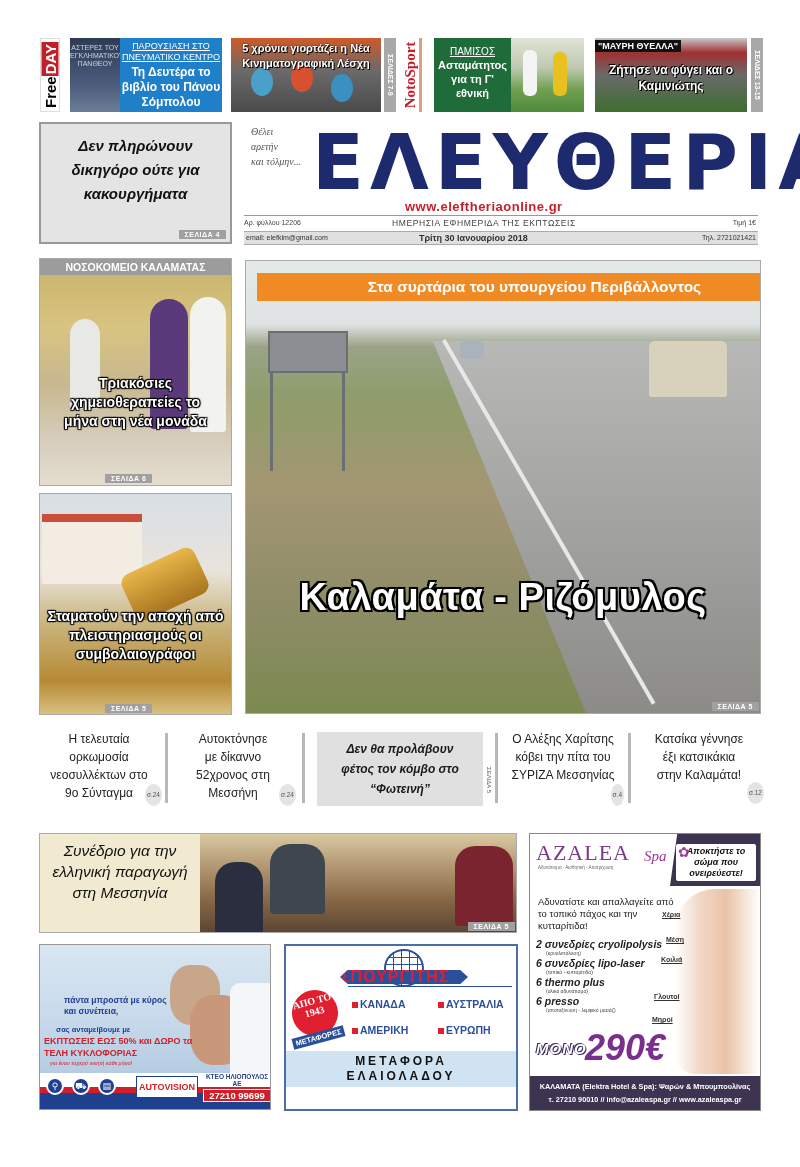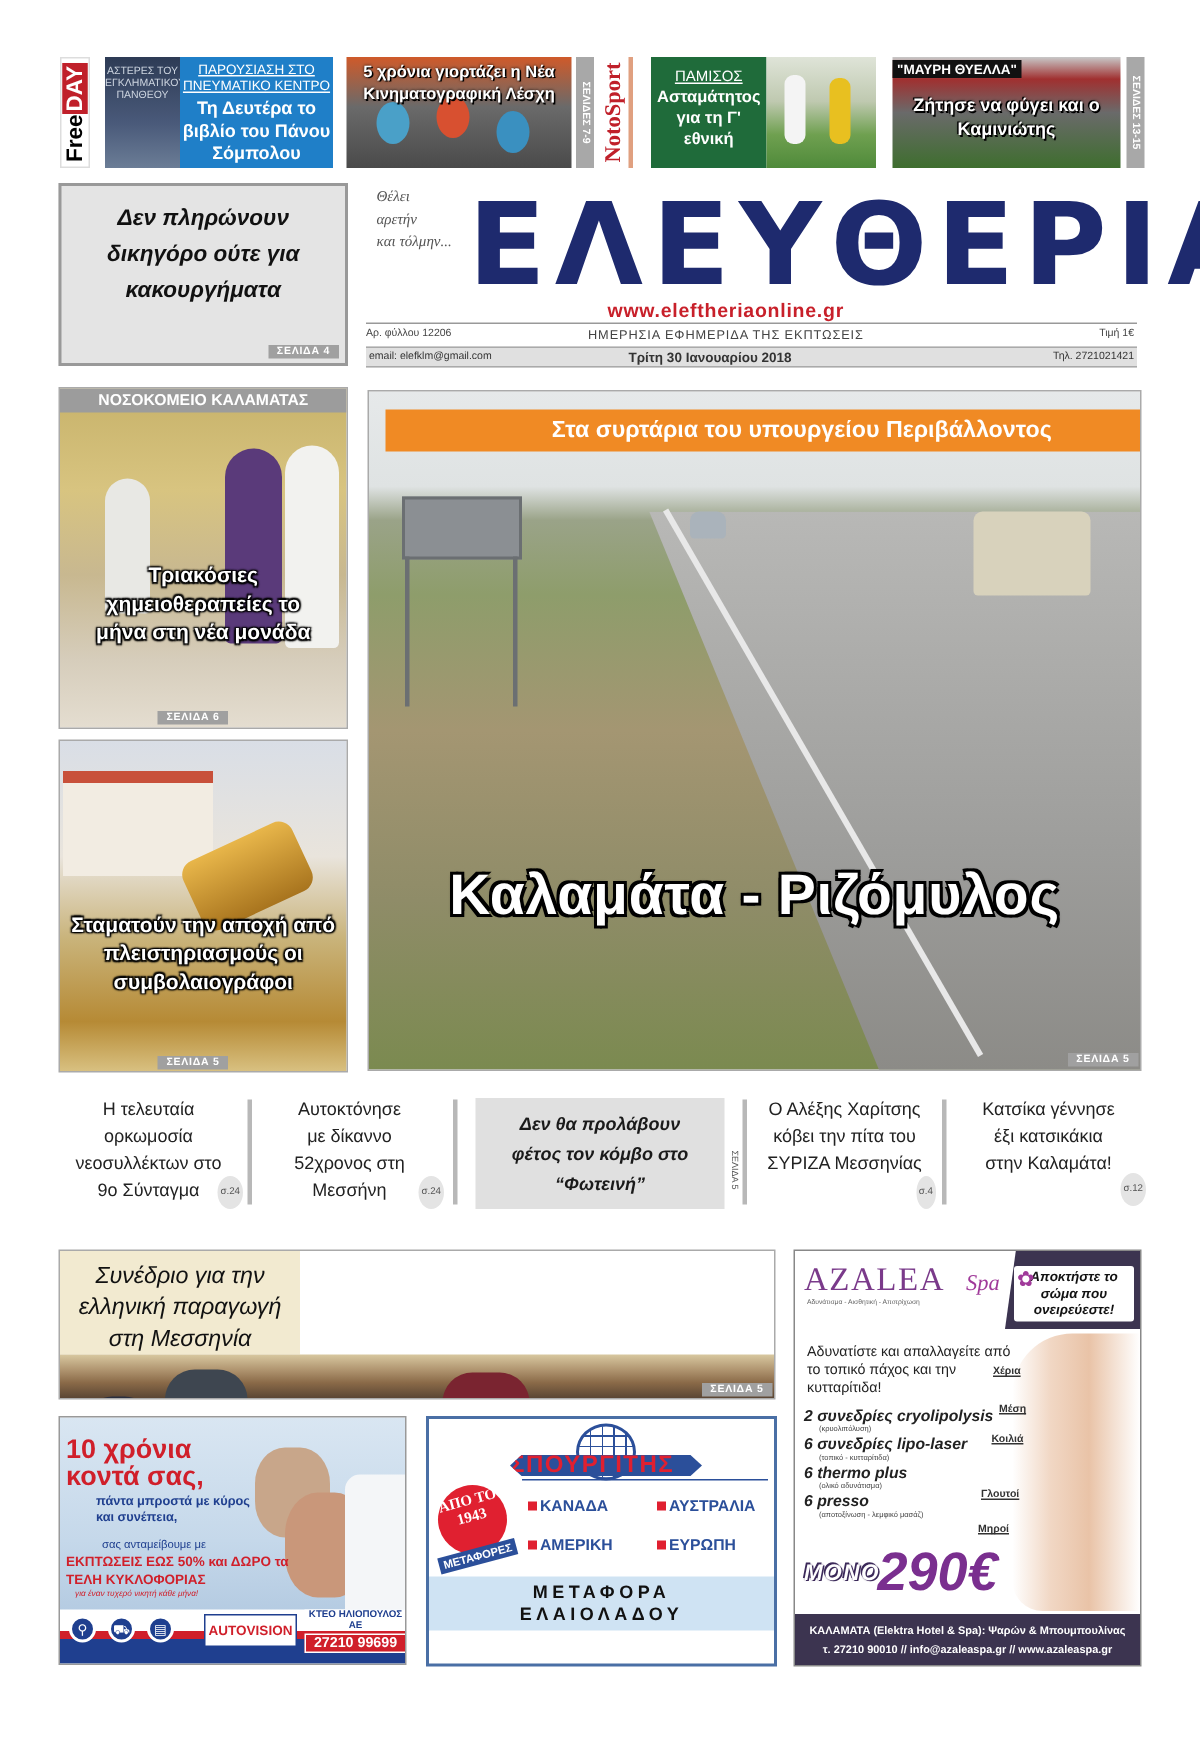--- a/index.html
+++ b/index.html
@@ -79,21 +79,21 @@
     text-shadow: 0 0 3px #000, 2px 2px 0 #000, -2px -2px 0 #000, 2px -2px 0 #000, -2px 2px 0 #000; }
   .main-story .page-tag { position: absolute; right: 1px; bottom: 2px; }
 
   
   .brief { top: 730px; height: 78px; text-align: center; font-size: 12px; line-height: 18px; color: #222; }
   .brief .ref { position: absolute; font-size: 6.5px; background: #e4e4e4; border-radius: 50%; padding: 2px 2px; color: #555; }
   .vsep { width: 3px; background: #b8b8b8; top: 733px; height: 70px; }
   .brief-box { left: 317px; top: 732px; width: 166px; height: 74px; background: #e0e0e0; text-align: center; font-style: italic; font-weight: bold; font-size: 12px; line-height: 20px; padding-top: 7px; }
 
   
-  .congress { left: 39px; top: 833px; width: 478px; height: 100px; border: 1px solid #aaa; display: flex; overflow: hidden; flex-direction: column; }
+  .congress { left: 39px; top: 833px; width: 478px; height: 100px; border: 1px solid #aaa; display: flex; overflow: hidden; }
   .congress .txt { width: 160px; background: #f2ead0; text-align: center; font-style: italic; font-size: 15.5px; line-height: 21px; padding-top: 6px; color: #111; }
   .congress .img { flex: 1; background: linear-gradient(180deg,#d8c8a0 0%, #b09570 35%, #8a6a48 65%, #5b4634 100%); position: relative; }
   .congress .page-tag { position: absolute; right: 1px; bottom: 1px; }
 
   
   .ad-azalea { left: 529px; top: 833px; width: 232px; height: 278px; border: 1px solid #888; background: #fff; overflow: hidden; }
   .az-logo { position: absolute; left: 6px; top: 6px; font-family: "Liberation Serif", serif; color: #7a3a8a; font-size: 22px; letter-spacing: 1px; }
   .az-spa { position: absolute; left: 114px; top: 14px; font-family: "Liberation Serif", serif; font-style: italic; color: #a03a9a; font-size: 15px; }
   .az-sub { position: absolute; left: 8px; top: 31px; font-size: 4.5px; color: #666; }
   .az-slogan { position: absolute; right: 0; top: 0; width: 90px; height: 52px; background: #3c3450; clip-path: polygon(8% 0,100% 0,100% 100%,0 100%); }
@@ -302,23 +302,22 @@
   <div class="az-footer">
     <div>ΚΑΛΑΜΑΤΑ (Elektra Hotel &amp; Spa): Ψαρών &amp; Μπουμπουλίνας</div>
     <div>τ. 27210 90010 // info@azaleaspa.gr // www.azaleaspa.gr</div>
   </div>
 </div>
 
 <div class="abs ad-autovision">
   <div class="av-person" style="left:130px;top:20px;width:50px;height:60px;background:#c8a68a;"></div>
   <div class="av-person" style="left:150px;top:50px;width:55px;height:70px;background:#c9977a;"></div>
   <div style="position:absolute;right:0;top:38px;width:40px;height:90px;background:#f4f6f8;border-radius:10px 0 0 0;"></div>
-  <div class="av-head" style="width:110px;">10 χρόνια κοντά σας,</div>
   <div class="av-sub" style="width:110px;">πάντα μπροστά με κύρος και συνέπεια,</div>
-  <div class="av-offer1" style="left:28px;">σας ανταμείβουμε με</div>
+  <div class="av-offer1" style="left:16px;font-weight:bold;">σας ανταμείβουμε με</div>
   <div class="av-offer2" style="width:150px;">ΕΚΠΤΩΣΕΙΣ ΕΩΣ 50% και ΔΩΡΟ τα ΤΕΛΗ ΚΥΚΛΟΦΟΡΙΑΣ</div>
   <div class="av-offer3">για έναν τυχερό νικητή κάθε μήνα!</div>
   <div class="av-bar"></div>
   <div class="av-icon" style="left:6px;">⚲</div>
   <div class="av-icon" style="left:32px;">⛟</div>
   <div class="av-icon" style="left:58px;">▤</div>
   <div class="av-logo">AUTOVISION</div>
   <div class="av-contact">
     <div class="n">ΚΤΕΟ ΗΛΙΟΠΟΥΛΟΣ ΑΕ</div>
     <div class="p">27210 99699</div>

